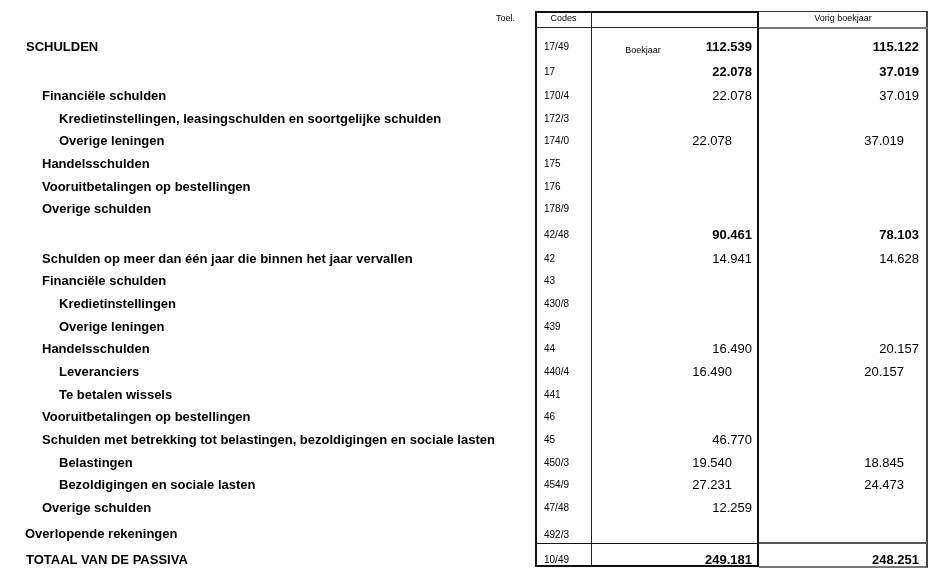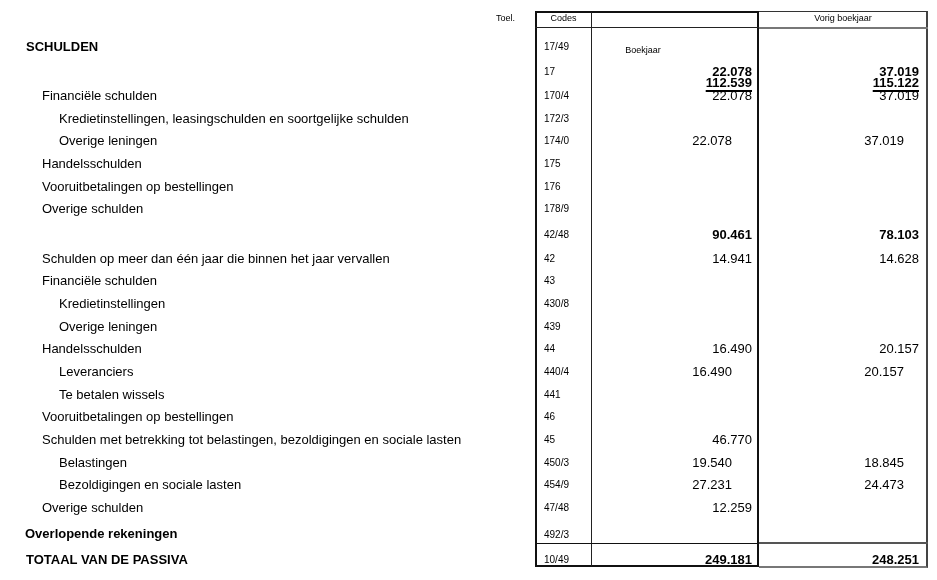--- a/index.html
+++ b/index.html
@@ -17,32 +17,32 @@
   .hdr-line { position: absolute; left: 535px; top: 27px; width: 224px; height: 0; border-top: 1px solid #222; }
   .hdr-line2 { position: absolute; left: 759px; top: 27px; width: 169px; height: 0; border-top: 2px solid #777; }
   .total-line { position: absolute; left: 535px; top: 543px; width: 224px; height: 0; border-top: 1.5px solid #111; }
   .total-line2 { position: absolute; left: 759px; top: 542px; width: 169px; height: 0; border-top: 2px solid #555; }
   .hdr { position: absolute; top: 13px; font-size: 9px; text-align: center; }
   .hdr.codes { left: 536px; width: 55px; }
   .hdr.boek { left: 560px; width: 166px; margin-top: 32px; }
   .hdr.vorig { left: 759px; width: 168px; }
 
   .row { position: absolute; left: 0; width: 937px; height: 22px; }
-  .label { position: absolute; font-size: 13px; white-space: nowrap; top: 3px; }
+  .label { position: absolute; font-size: 13px; white-space: nowrap; top: 3px; font-weight: bold; }
   .label.l0 { left: 26px; font-weight: bold; }
   .label.l1 { left: 42px; }
   .label.l2 { left: 59px; }
   .code { position: absolute; left: 544px; top: 5px; font-size: 10px; }
   .val { position: absolute; font-size: 13px; text-align: right; top: 3px; white-space: nowrap; }
   .val.b1 { left: 592px; width: 160px; }
   .val.b2 { left: 592px; width: 140px; }
   .val.v1 { left: 759px; width: 160px; }
   .val.v2 { left: 759px; width: 145px; }
   .val.bold { font-weight: bold; }
-  .val.uline { text-decoration: underline; text-decoration-thickness: 1.5px; text-underline-offset: 3px; margin-top: 36px; }
+  .val.uline { text-decoration-thickness: 1.5px; text-underline-offset: 3px; }
 </style>
 </head>
 <body>
 
 <div class="toel">Toel.</div>
 
 <div class="frame-codes"></div>
 <div class="frame-boek"></div>
 <div class="frame-vorig"></div>
 <div class="hdr-line"></div>

